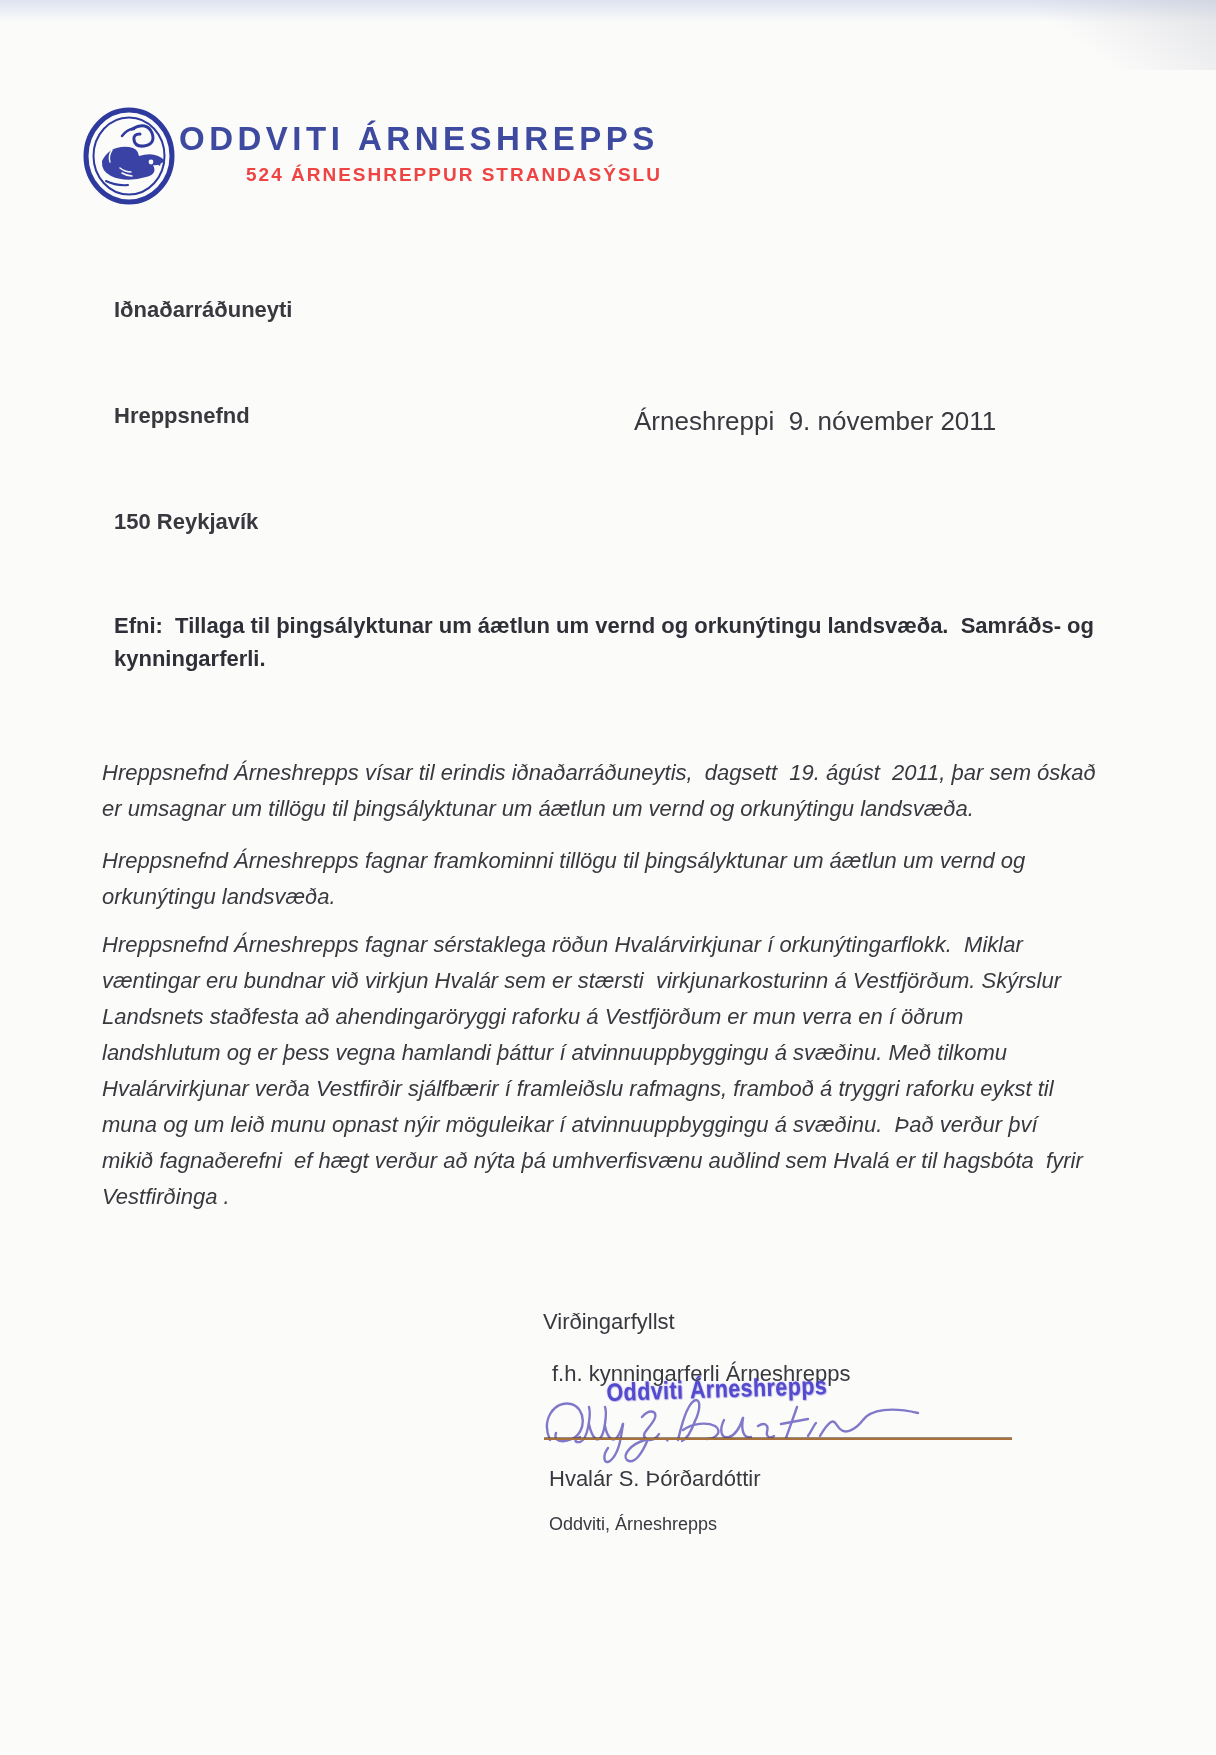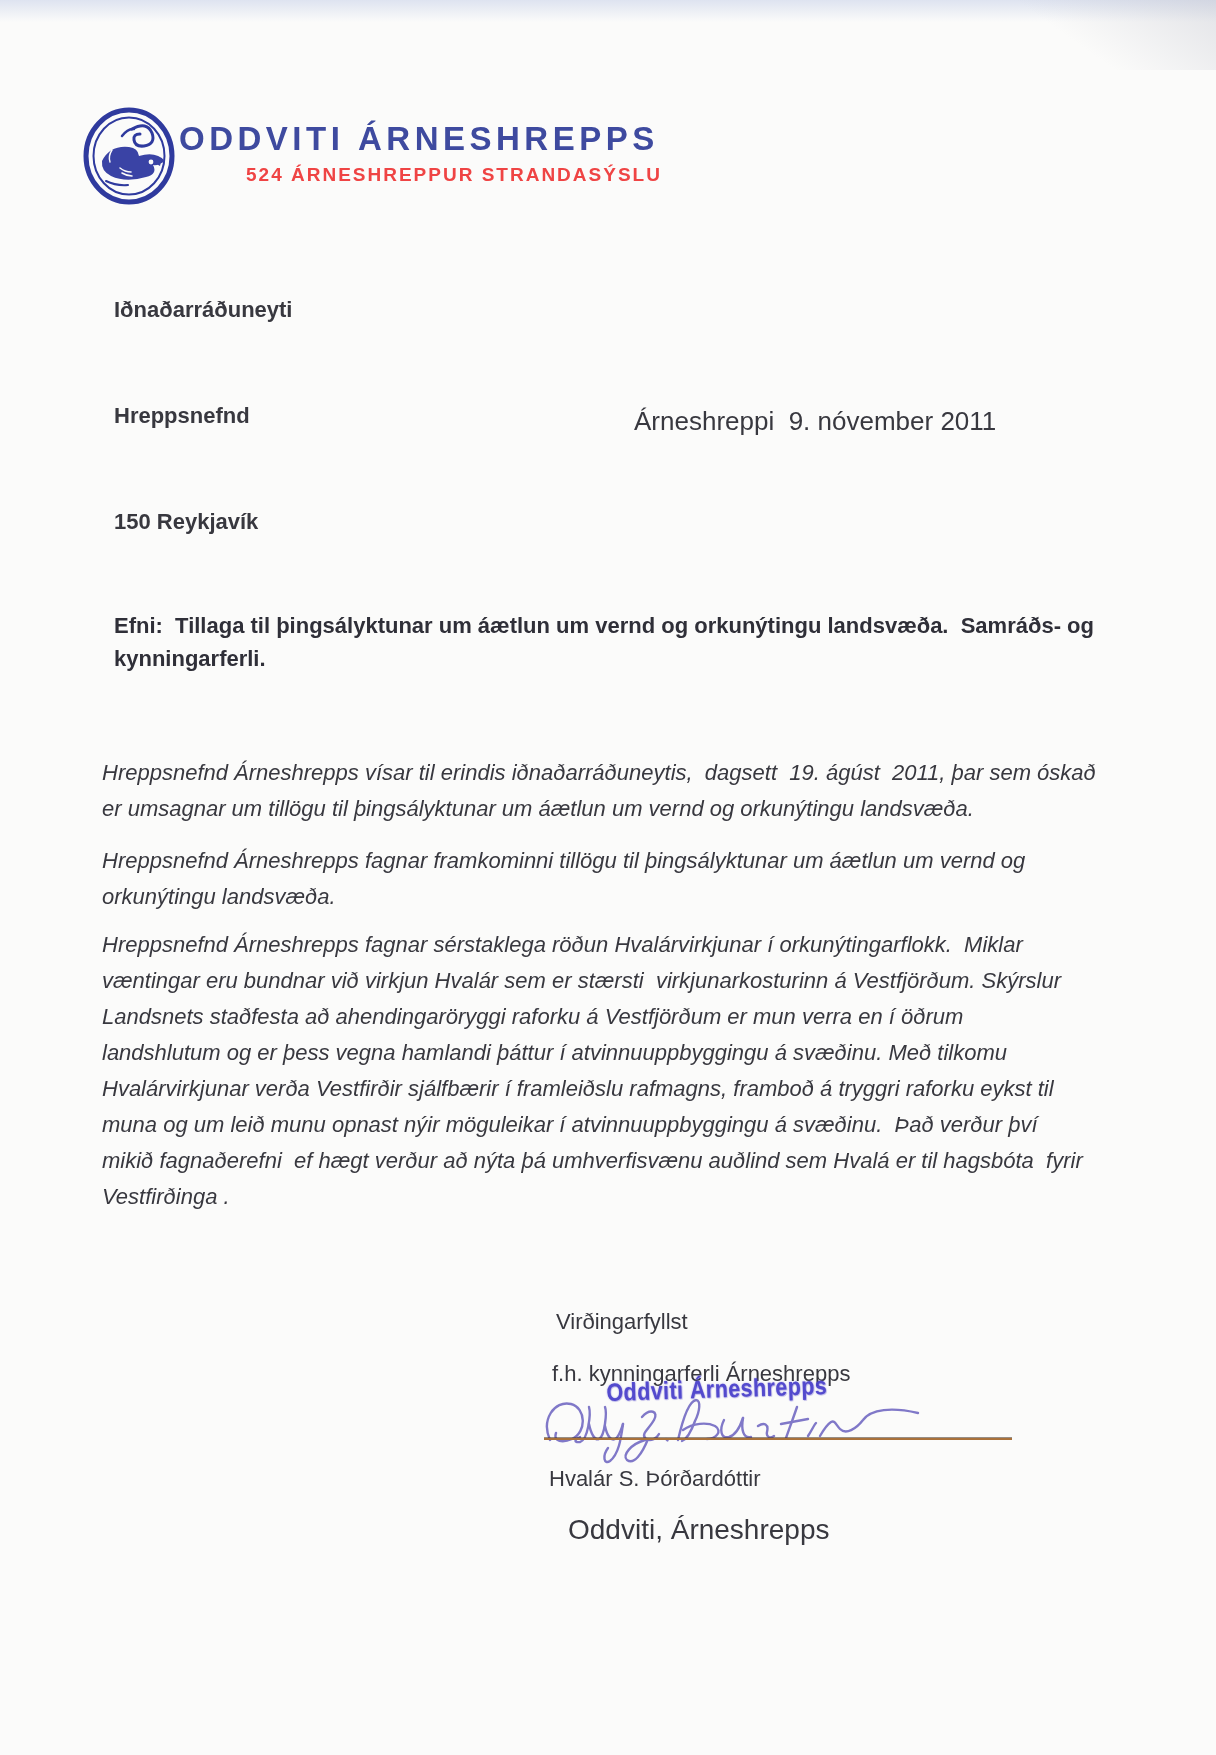--- a/index.html
+++ b/index.html
@@ -50,40 +50,40 @@
     color: #2f2f38; max-width: 990px;
   }
 
   
   .para { left: 102px; font-size: 22px; line-height: 36px; max-width: 1010px; font-style: italic; }
   .p1 { top: 755px; }
   .p2 { top: 843px; }
   .p3 { top: 927px; }
 
   
-  .valediction { left: 556px; top: 1309px; font-size: 22px; }
+  .valediction { left: 543px; top: 1309px; font-size: 22px; }
   .on-behalf  { left: 552px; top: 1361px; font-size: 22px; }
   .stamp {
     left: 606px; top: 1378px;
     font-size: 25px; font-weight: bold; letter-spacing: .5px;
     color: #4b41cb;
     transform: rotate(-1.8deg) scaleX(.86);
     transform-origin: left top;
     text-shadow: 0 0 2px rgba(82,70,205,.6), 1px 1px 0 rgba(82,70,205,.25);
     opacity: .95;
   }
   .signature-svg { position: absolute; left: 536px; top: 1394px; }
   .sig-underline {
     position: absolute; left: 544px; top: 1438px;
     width: 468px; height: 2px;
     background: #a9713a;
     box-shadow: 0 -1px 0 rgba(70,55,40,.55);
   }
   .signer-name  { left: 549px; top: 1466px; font-size: 22px; }
-  .signer-title { left: 568px; top: 1514px; font-size: 28px; }
+  .signer-title { left: 549px; top: 1514px; font-size: 18px; }
 </style>
 </head>
 <body>
 
 <div>
   <div class="scan-top"></div>
   <div class="scan-corner"></div>
 
   <svg class="seal" width="94" height="100" viewBox="0 0 94 100">
     <ellipse cx="47" cy="50" rx="43" ry="46" fill="none" stroke="#2f3a9e" stroke-width="5"></ellipse>

